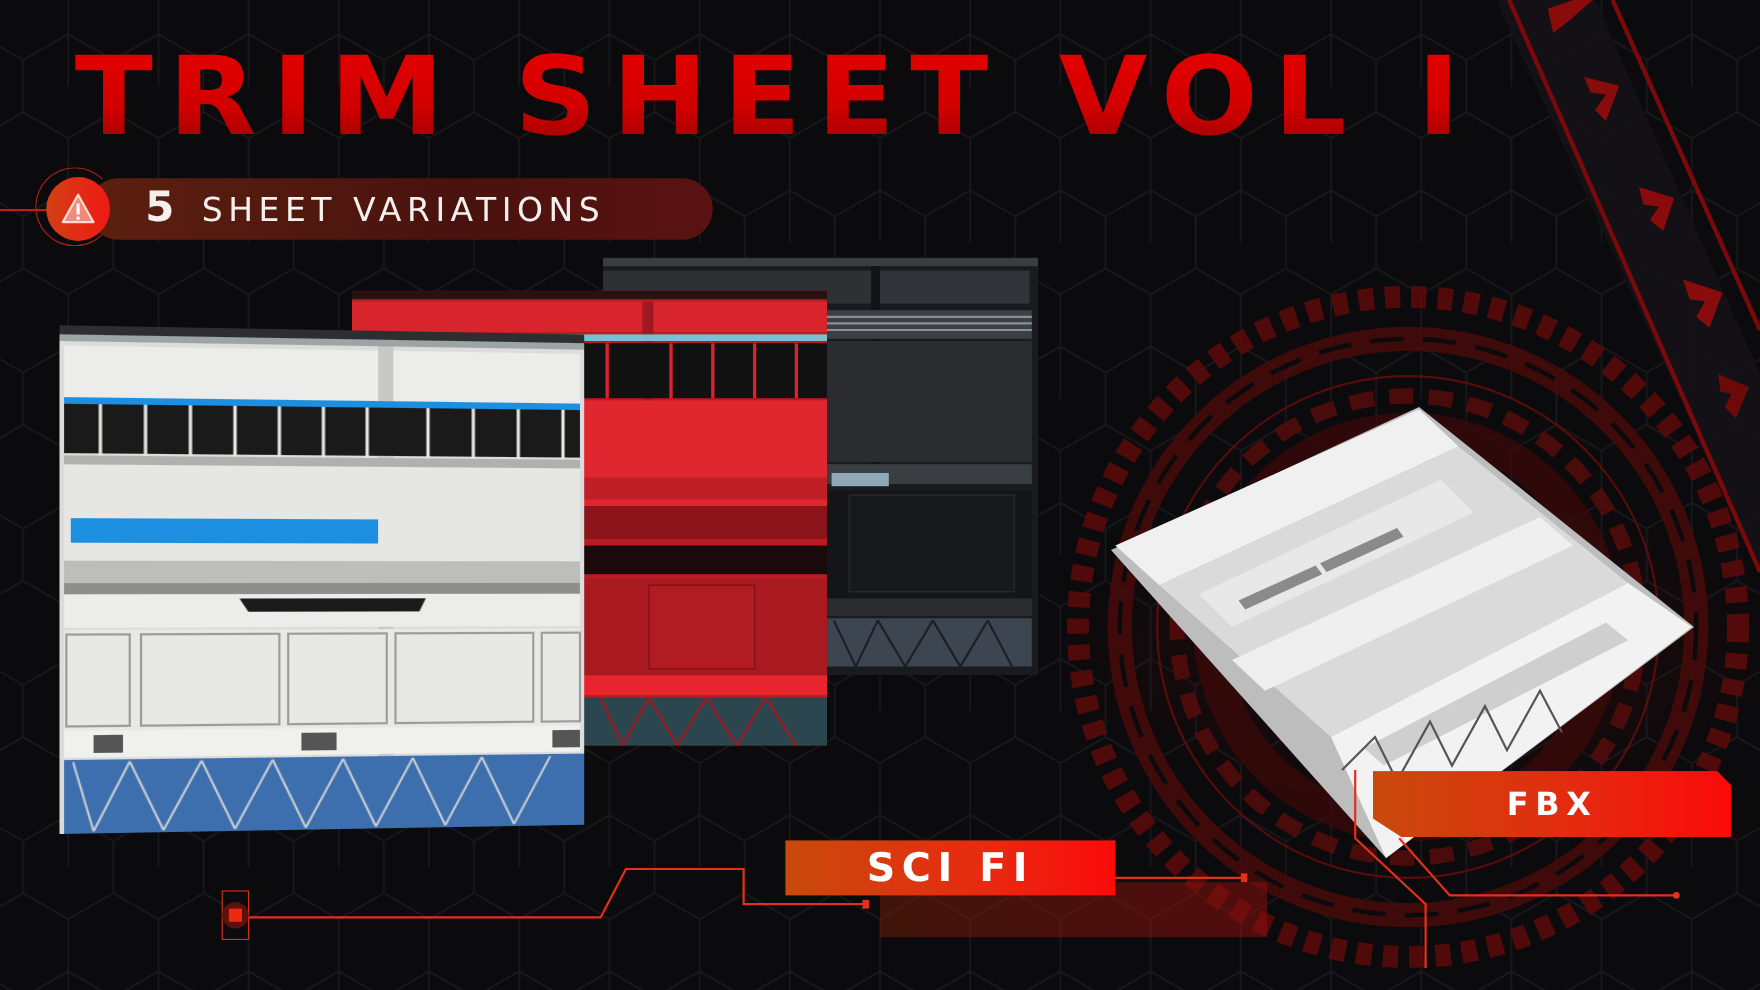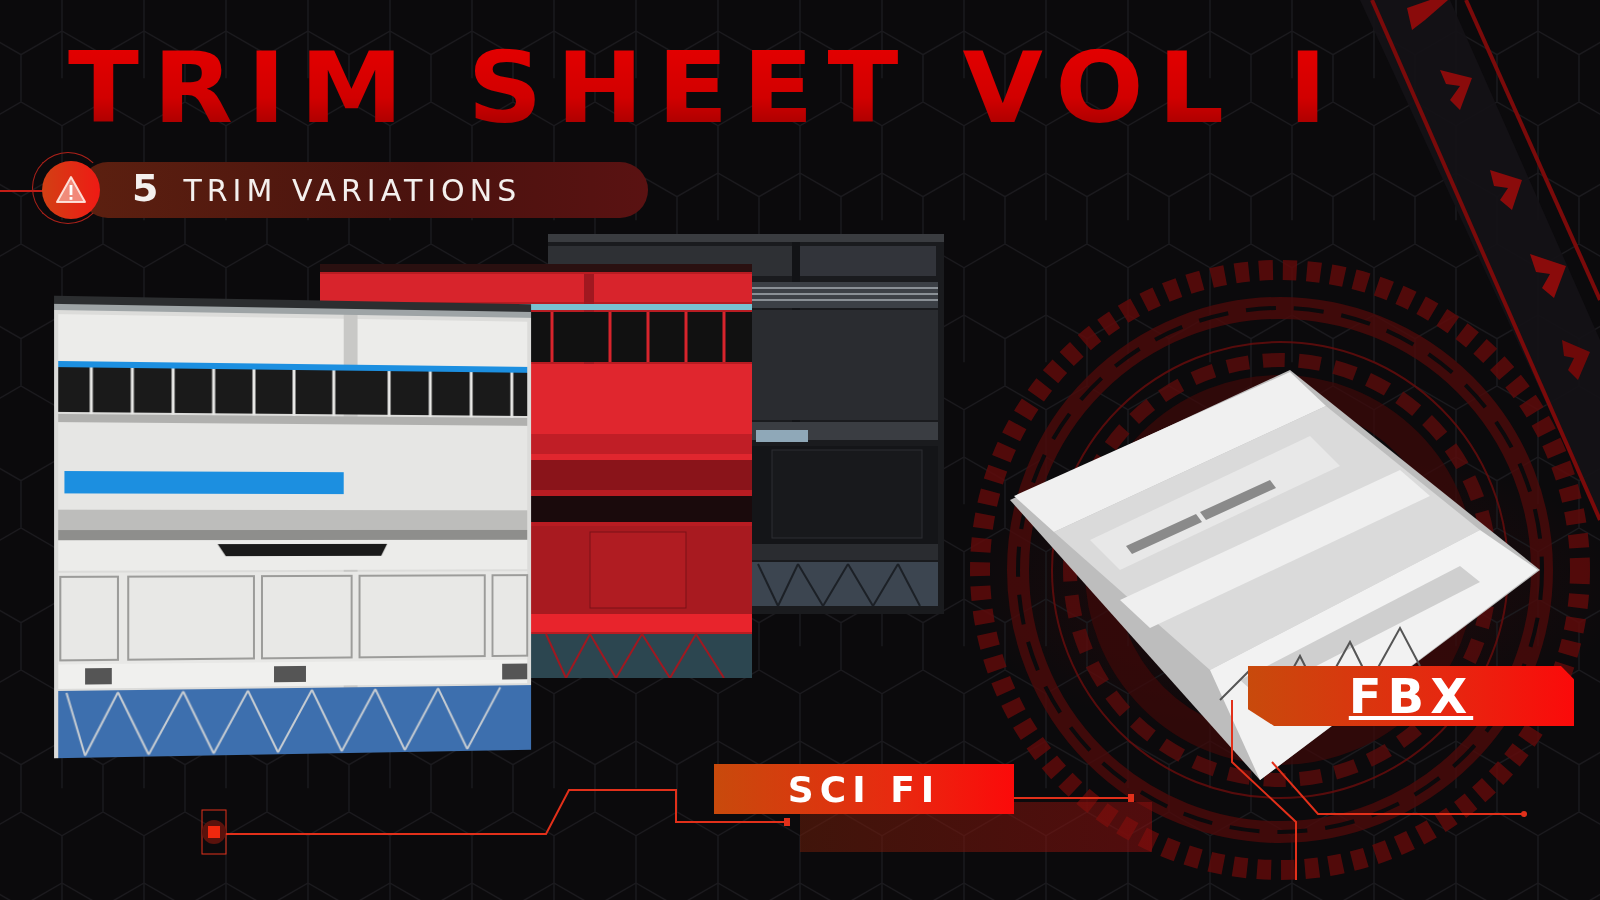--- a/index.html
+++ b/index.html
@@ -24,23 +24,23 @@
     background: linear-gradient(90deg, #d24014, #ef1a14); display: flex; align-items: center; justify-content: center; }
   .badge-text { position: absolute; left: 92px; top: 8px; color: #f4f0ee; font-family: "DejaVu Sans", sans-serif;
     font-size: 30px; letter-spacing: 5px; white-space: nowrap; line-height: 44px; }
   .badge-text .num { font-weight: bold; font-size: 38px; margin-right: 20px; }
   .tag { position: absolute; display: flex; align-items: center; justify-content: center; color: #fff;
     font-family: "DejaVu Sans", sans-serif; font-weight: bold; letter-spacing: 6px; }
   .tag-scifi { left: 684px; top: 764px; width: 300px; height: 50px; font-size: 36px;
     background: linear-gradient(90deg, #c84a0c 0%, #e82a10 60%, #fb0a0a 100%); margin-left: 30px; }
   .tag-scifi-shadow { position: absolute; left: 800px; top: 802px; width: 352px; height: 50px;
     background: linear-gradient(90deg, rgba(110,30,10,0.55), rgba(140,15,15,0.55)); }
-  .tag-fbx { left: 1248px; top: 666px; width: 326px; height: 60px; font-size: 48px;
+  .tag-fbx { left: 1248px; top: 701px; width: 326px; height: 60px; font-size: 29px;
     background: linear-gradient(90deg, #c84a0c 0%, #e62810 60%, #fb0a0a 100%);
-    clip-path: polygon(0 0, 96% 0, 100% 22%, 100% 100%, 8% 100%, 0 72%); text-decoration: underline; }
+    clip-path: polygon(0 0, 96% 0, 100% 22%, 100% 100%, 8% 100%, 0 72%); }
   .panel { position: absolute; overflow: hidden; }
   svg { display: block; }
 </style>
 </head>
 <body>
 
 <div class="stage">
 
   <svg class="hexgrid" width="1600" height="900">
     <defs>
@@ -82,21 +82,21 @@
     <div class="badge-pill"></div>
     <div class="badge-ring"></div>
     <div class="badge-circle">
       <svg width="32" height="30" viewBox="0 0 32 30">
         <path d="M16 2 L30 27 L2 27 Z" fill="rgba(255,215,205,0.55)" stroke="rgba(255,235,228,0.9)" stroke-width="2" stroke-linejoin="round"></path>
         <rect x="14.6" y="10" width="2.8" height="10" fill="#fff"></rect>
         <rect x="14.6" y="22" width="2.8" height="2.8" fill="#fff"></rect>
       </svg>
     </div>
     <div class="badge-text">
-      <span class="num">5</span><span>TRIM VARIATIONS</span>
+      <span class="num">5</span><span>SHEET VARIATIONS</span>
     </div>
   </div>
 
   <div class="panel" style="left:548px;top:234px;width:396px;height:380px;">
     <svg width="396" height="380">
       <rect width="396" height="380" fill="#1a1b1e"></rect>
       <rect x="0" y="0" width="396" height="8" fill="#3a3c40"></rect>
       <rect x="0" y="12" width="244" height="30" fill="#2e3034"></rect>
       <rect x="252" y="12" width="136" height="30" fill="#32343a"></rect>
       <rect x="244" y="8" width="8" height="180" fill="#121316"></rect>

